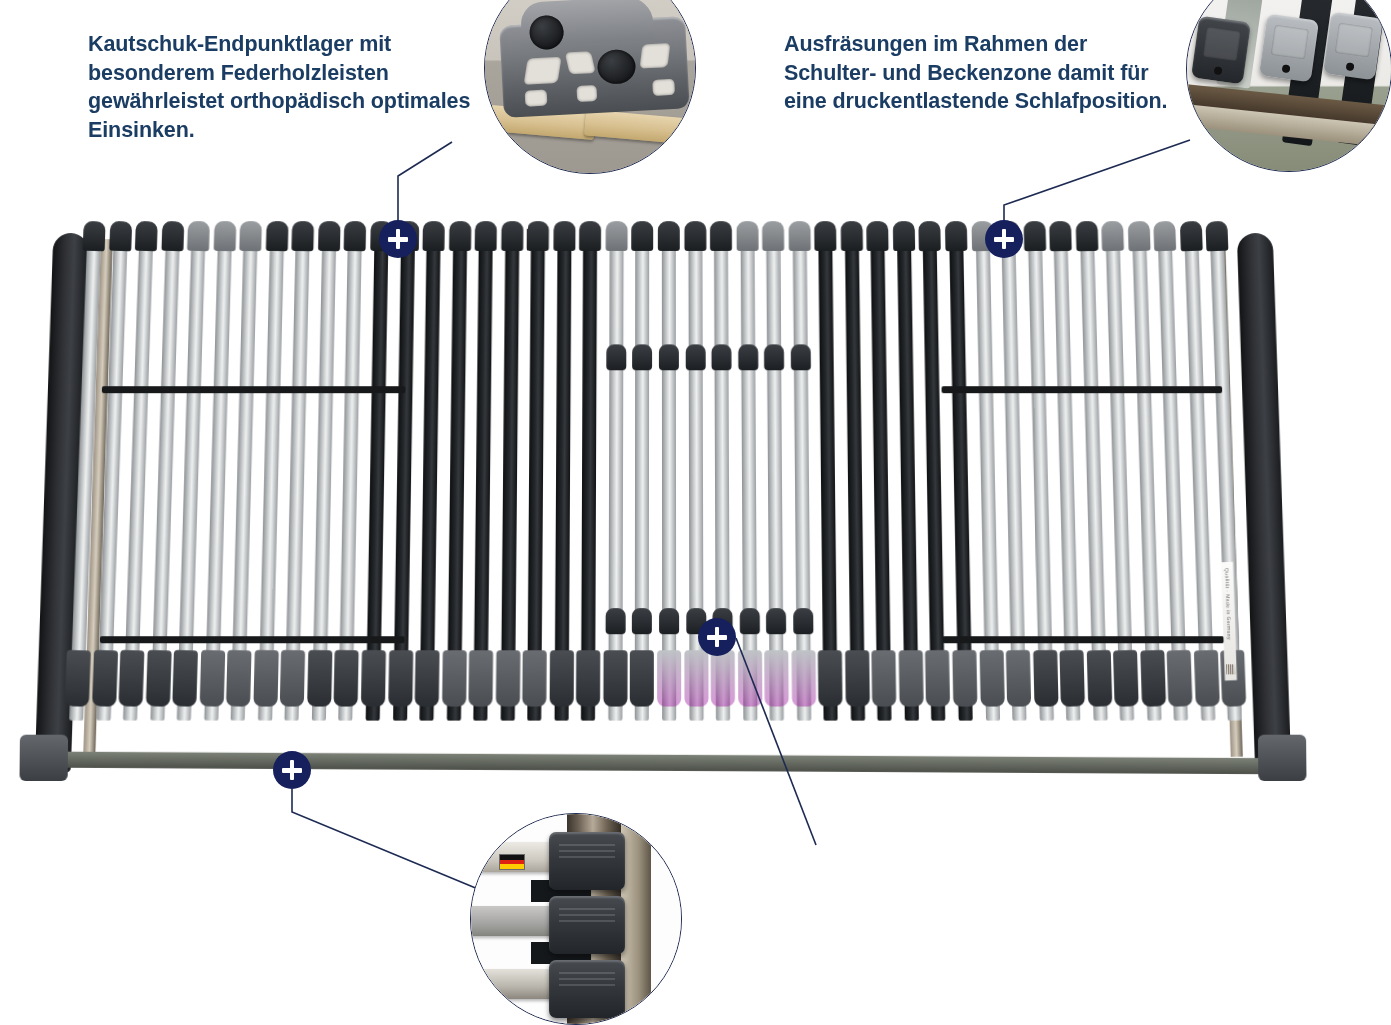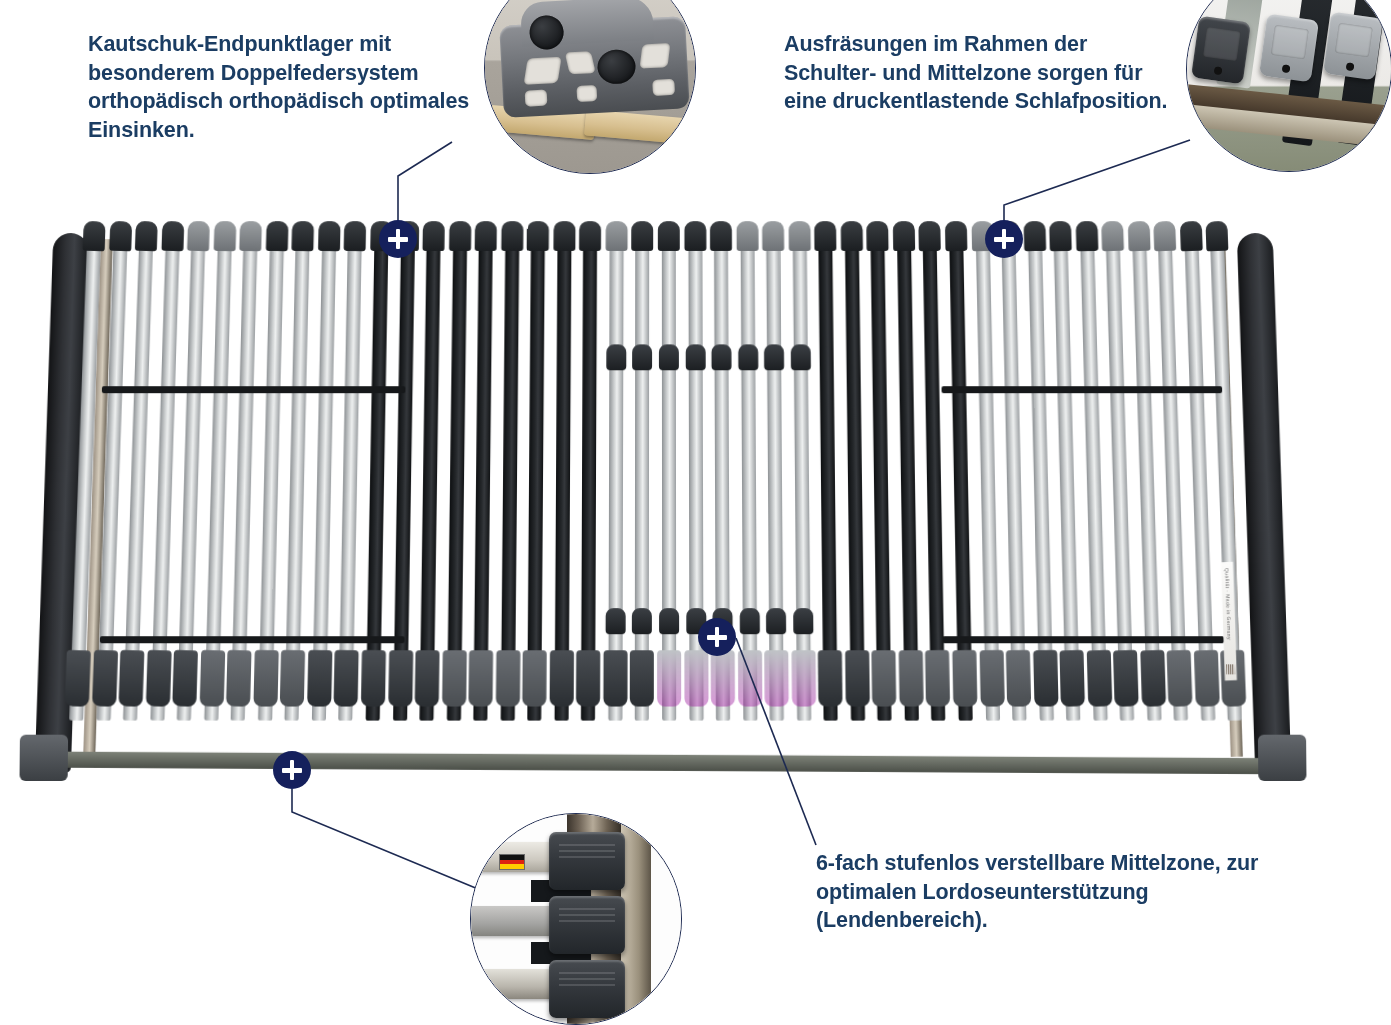--- a/index.html
+++ b/index.html
@@ -545,17 +545,16 @@
           <i class="rib r3"></i>
         </div>
       <div class="bc-cap" id="bcc3">
           <i class="rib"></i>
           <i class="rib r2"></i>
           <i class="rib r3"></i>
         </div>
     </div>
   </div>
 
-  <div class="callout" id="callout-tl">Kautschuk-Endpunktlager mit besonderem Doppelfedersystem orthopädisch orthopädisch optimales Einsinken.</div>
-  <div class="callout" id="callout-tr">Ausfräsungen im Rahmen der Schulter- und Mittelzone sorgen für eine druckentlastende Schlafposition.</div>
-  <div class="callout" id="callout-br">6-fach stufenlos verstellbare Mittelzone, zur optimalen Lordoseunterstützung (Lendenbereich).</div>
+  <div class="callout" id="callout-tl">Kautschuk-Endpunktlager mit besonderem Federholzleisten gewährleistet orthopädisch optimales Einsinken.</div>
+  <div class="callout" id="callout-tr">Ausfräsungen im Rahmen der Schulter- und Beckenzone damit für eine druckentlastende Schlafposition.</div>
 
 </div>
 
 </body></html>

